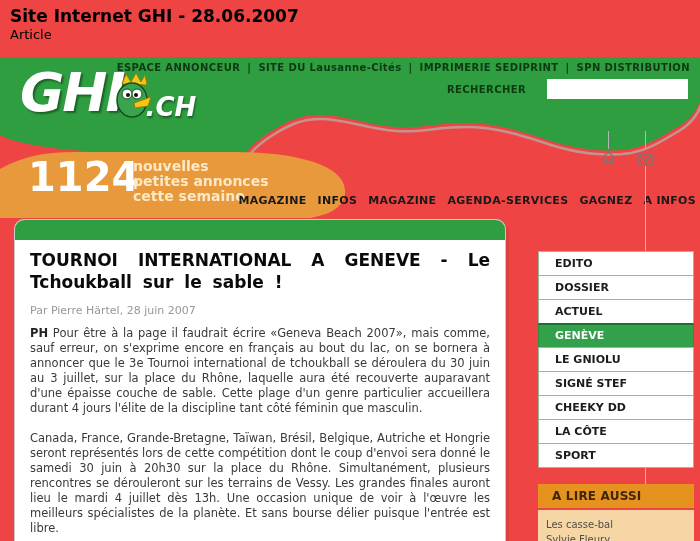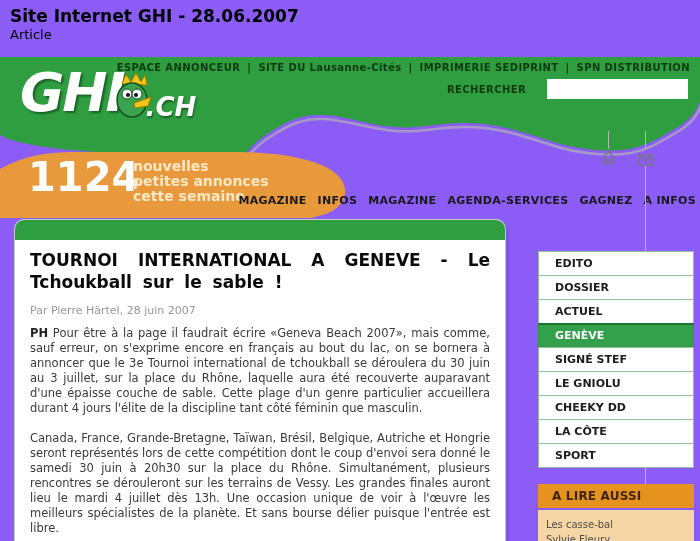--- a/index.html
+++ b/index.html
@@ -1,16 +1,16 @@
 <!DOCTYPE html>
 <html><head>
 <meta charset="utf-8">
 <style>
   html,body{margin:0;padding:0;background:#fff;}
-  #stage{position:relative;width:700px;height:541px;overflow:hidden;background:#8b5cf6;
+  #stage{position:relative;width:700px;height:541px;overflow:hidden;background:#ef4444;
          font-family:"DejaVu Sans","Liberation Sans",sans-serif;}
 
   
   .doc-title{position:absolute;left:10px;top:6px;font-size:17px;font-weight:bold;color:#000;}
   .doc-subtitle{position:absolute;left:10px;top:27px;font-size:13px;color:#000;}
 
   
   .wave{position:absolute;left:0;top:57px;width:700px;height:161px;}
 
   
@@ -160,22 +160,22 @@
       <p class="para" data-interactable="false">Canada, France, Grande-Bretagne, Taïwan, Brésil, Belgique, Autriche et Hongrie seront représentés lors de cette compétition dont le coup d'envoi sera donné le samedi 30 juin à 20h30 sur la place du Rhône. Simultanément, plusieurs rencontres se dérouleront sur les terrains de Vessy. Les grandes finales auront lieu le mardi 4 juillet dès 13h. Une occasion unique de voir à l'œuvre les meilleurs spécialistes de la planète. Et sans bourse délier puisque l'entrée est libre.</p>
 
     </div>
   </div>
 
   <div class="sidebar" data-interactable="false">
     <div class="menu-item" data-interactable="true">EDITO</div>
     <div class="menu-item" data-interactable="true">DOSSIER</div>
     <div class="menu-item" data-interactable="true">ACTUEL</div>
     <div class="menu-item active" data-interactable="true">GENÈVE</div>
+    <div class="menu-item" data-interactable="true">LE GNIOLU</div>
     <div class="menu-item" data-interactable="true">SIGNÉ STEF</div>
-    <div class="menu-item" data-interactable="true">LE GNIOLU</div>
     <div class="menu-item" data-interactable="true">CHEEKY DD</div>
     <div class="menu-item" data-interactable="true">LA CÔTE</div>
     <div class="menu-item" data-interactable="true">SPORT</div>
   </div>
 
   <div class="read-also" data-interactable="false">
     <div class="read-also-header" data-interactable="false">A LIRE AUSSI</div>
     <div class="read-also-body" data-interactable="false">
       <div class="read-link" data-interactable="true">Les casse-bal</div>
       <div class="read-link" data-interactable="true">Sylvie Fleury</div>

